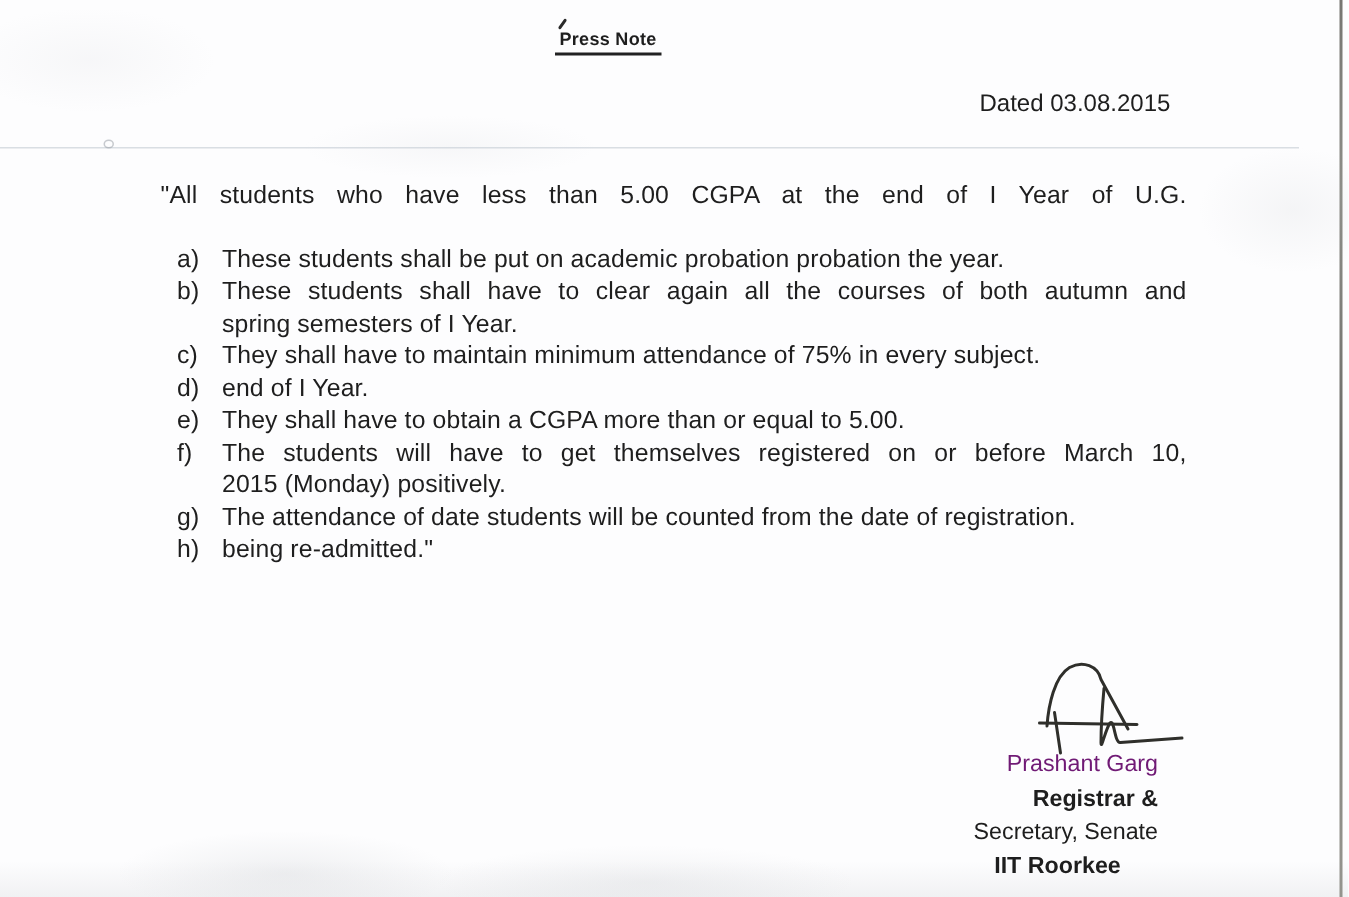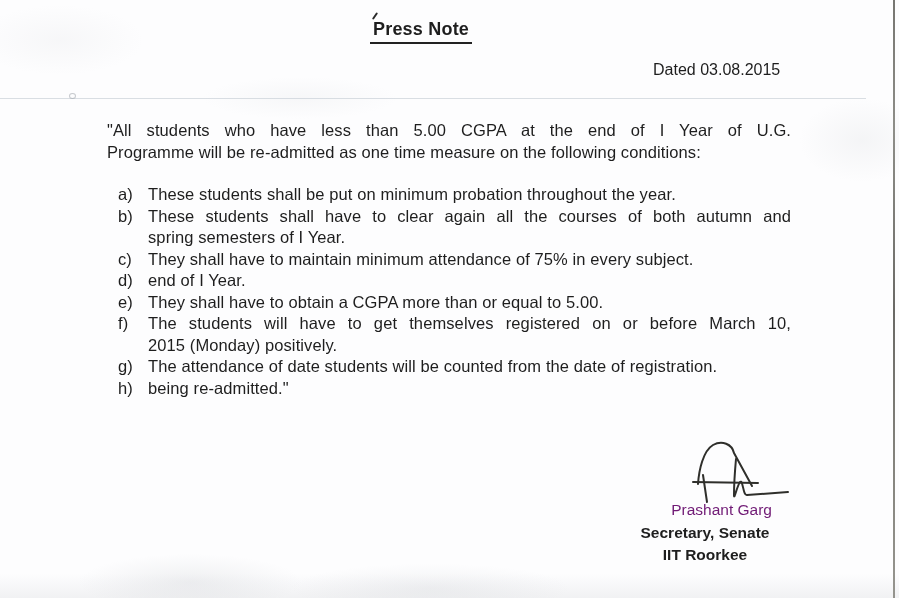--- a/index.html
+++ b/index.html
@@ -38,21 +38,21 @@
   .scan-speck {
     position:absolute; left:69px; top:93px; width:5px; height:4px;
     border:1px solid #9aa0a8; border-radius:50%; opacity:.55;
   }
   .title-tick {
     position:absolute; left:371px; top:15px; width:8px; height:2px;
     background:#2a2a2a; transform:rotate(-55deg); border-radius:1px;
   }
   .doc-title {
     position:absolute; left:370px; top:19px;
-    font-size:18px; font-weight:bold; letter-spacing:.2px;
+    font-size:12px; font-weight:bold; letter-spacing:.2px;
     border-bottom:2px solid #222; padding:0 3px 2px;
   }
   .doc-date {
     position:absolute; left:653px; top:61px;
     font-size:16px;
   }
   .content {
     position:absolute; left:107px; top:120px; width:684px;
     font-size:16.5px; line-height:21.5px; letter-spacing:.1px;
   }
@@ -67,46 +67,45 @@
     position:absolute; left:638px; top:443px; width:134px;
     font-size:15.5px; line-height:22.5px; white-space:nowrap;
   }
   .sig-scribble {
     position:absolute; left:52px; top:-3px; width:105px; height:63px;
     overflow:visible;
   }
   .sig-text { position:absolute; top:56px; left:0; width:134px; }
   .sig-name { text-align:right; color:#701a75; }
   .sig-role-0 { font-weight:bold; text-align:right; }
-  .sig-role-1 { font-weight:bold; text-align:center; }
+  .sig-role-1 { font-weight:normal; text-align:right; }
   .sig-role-2 { font-weight:bold; text-align:center; }
 </style>
 </head>
 <body>
 
 <div class="page">
   <div class="texture"></div>
   <div class="scan-fold-line"></div>
   <div class="scan-speck"></div>
   <div class="title-tick"></div>
 
   <div class="doc-title">Press Note</div>
   <div class="doc-date">Dated 03.08.2015</div>
 
   <div class="content">
     <div>
       <div class="jline">"All students who have less than 5.00 CGPA at the end of I Year of U.G.</div>
-      <div>Programme will be re-admitted as one time measure on the following conditions:</div>
     </div>
 
     <div class="cond-list">
       <div class="cond">
         <div class="cond-marker">a)</div>
         <div class="cond-text">
-          <div>These students shall be put on minimum probation throughout the year.</div>
+          <div>These students shall be put on academic probation probation the year.</div>
         </div>
       </div>
       <div class="cond">
         <div class="cond-marker">b)</div>
         <div class="cond-text">
           <div class="jline">These students shall have to clear again all the courses of both autumn and</div>
           <div>spring semesters of I Year.</div>
         </div>
       </div>
       <div class="cond">
@@ -153,19 +152,20 @@
     <svg class="sig-scribble" viewBox="0 0 105 63">
       <g fill="none" stroke="#2f2f2b" stroke-width="2" stroke-linecap="round" stroke-linejoin="round">
         <path d="M8,44 C9,30 13,11 23,5 C32,0 42,4 44,13 L62,46"></path>
         <path d="M3,42 L68,43"></path>
         <path d="M13,35 L17,62"></path>
         <path d="M46,19 C45,30 44,45 44,55 C44,61 47,46 50,42 C53,39 53,56 57,55 L98,52"></path>
       </g>
     </svg>
     <div class="sig-text">
       <div class="sig-name">Prashant Garg</div>
+      <div class="sig-role-0">Registrar &amp;</div>
       <div class="sig-role-1">Secretary, Senate</div>
       <div class="sig-role-2">IIT Roorkee</div>
     </div>
   </div>
 
   <div class="scan-edge-line"></div>
 </div>
 
 </body></html>

